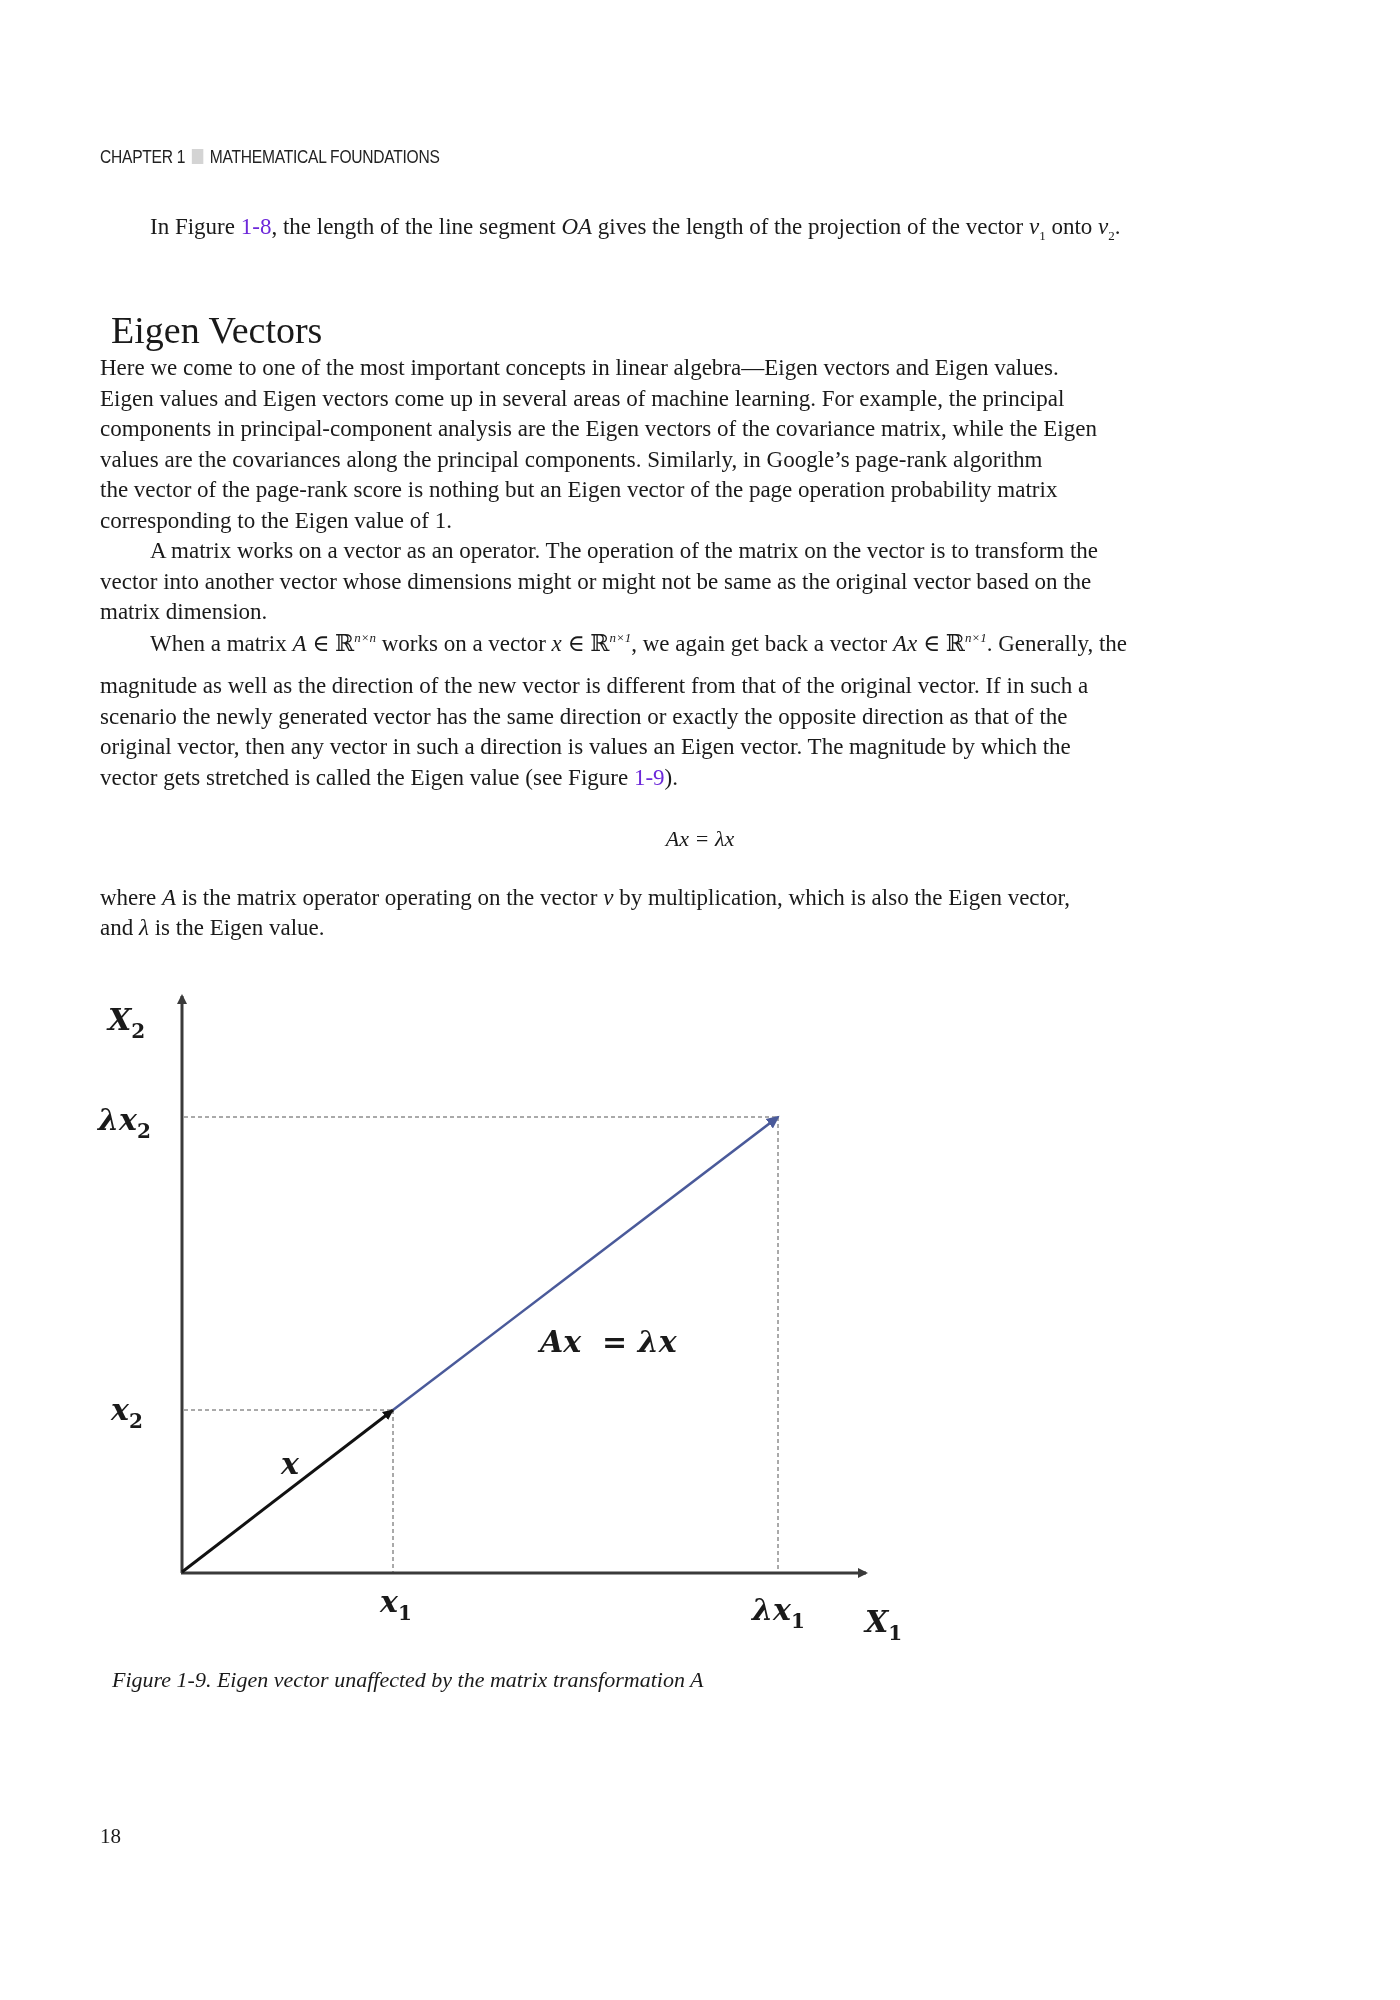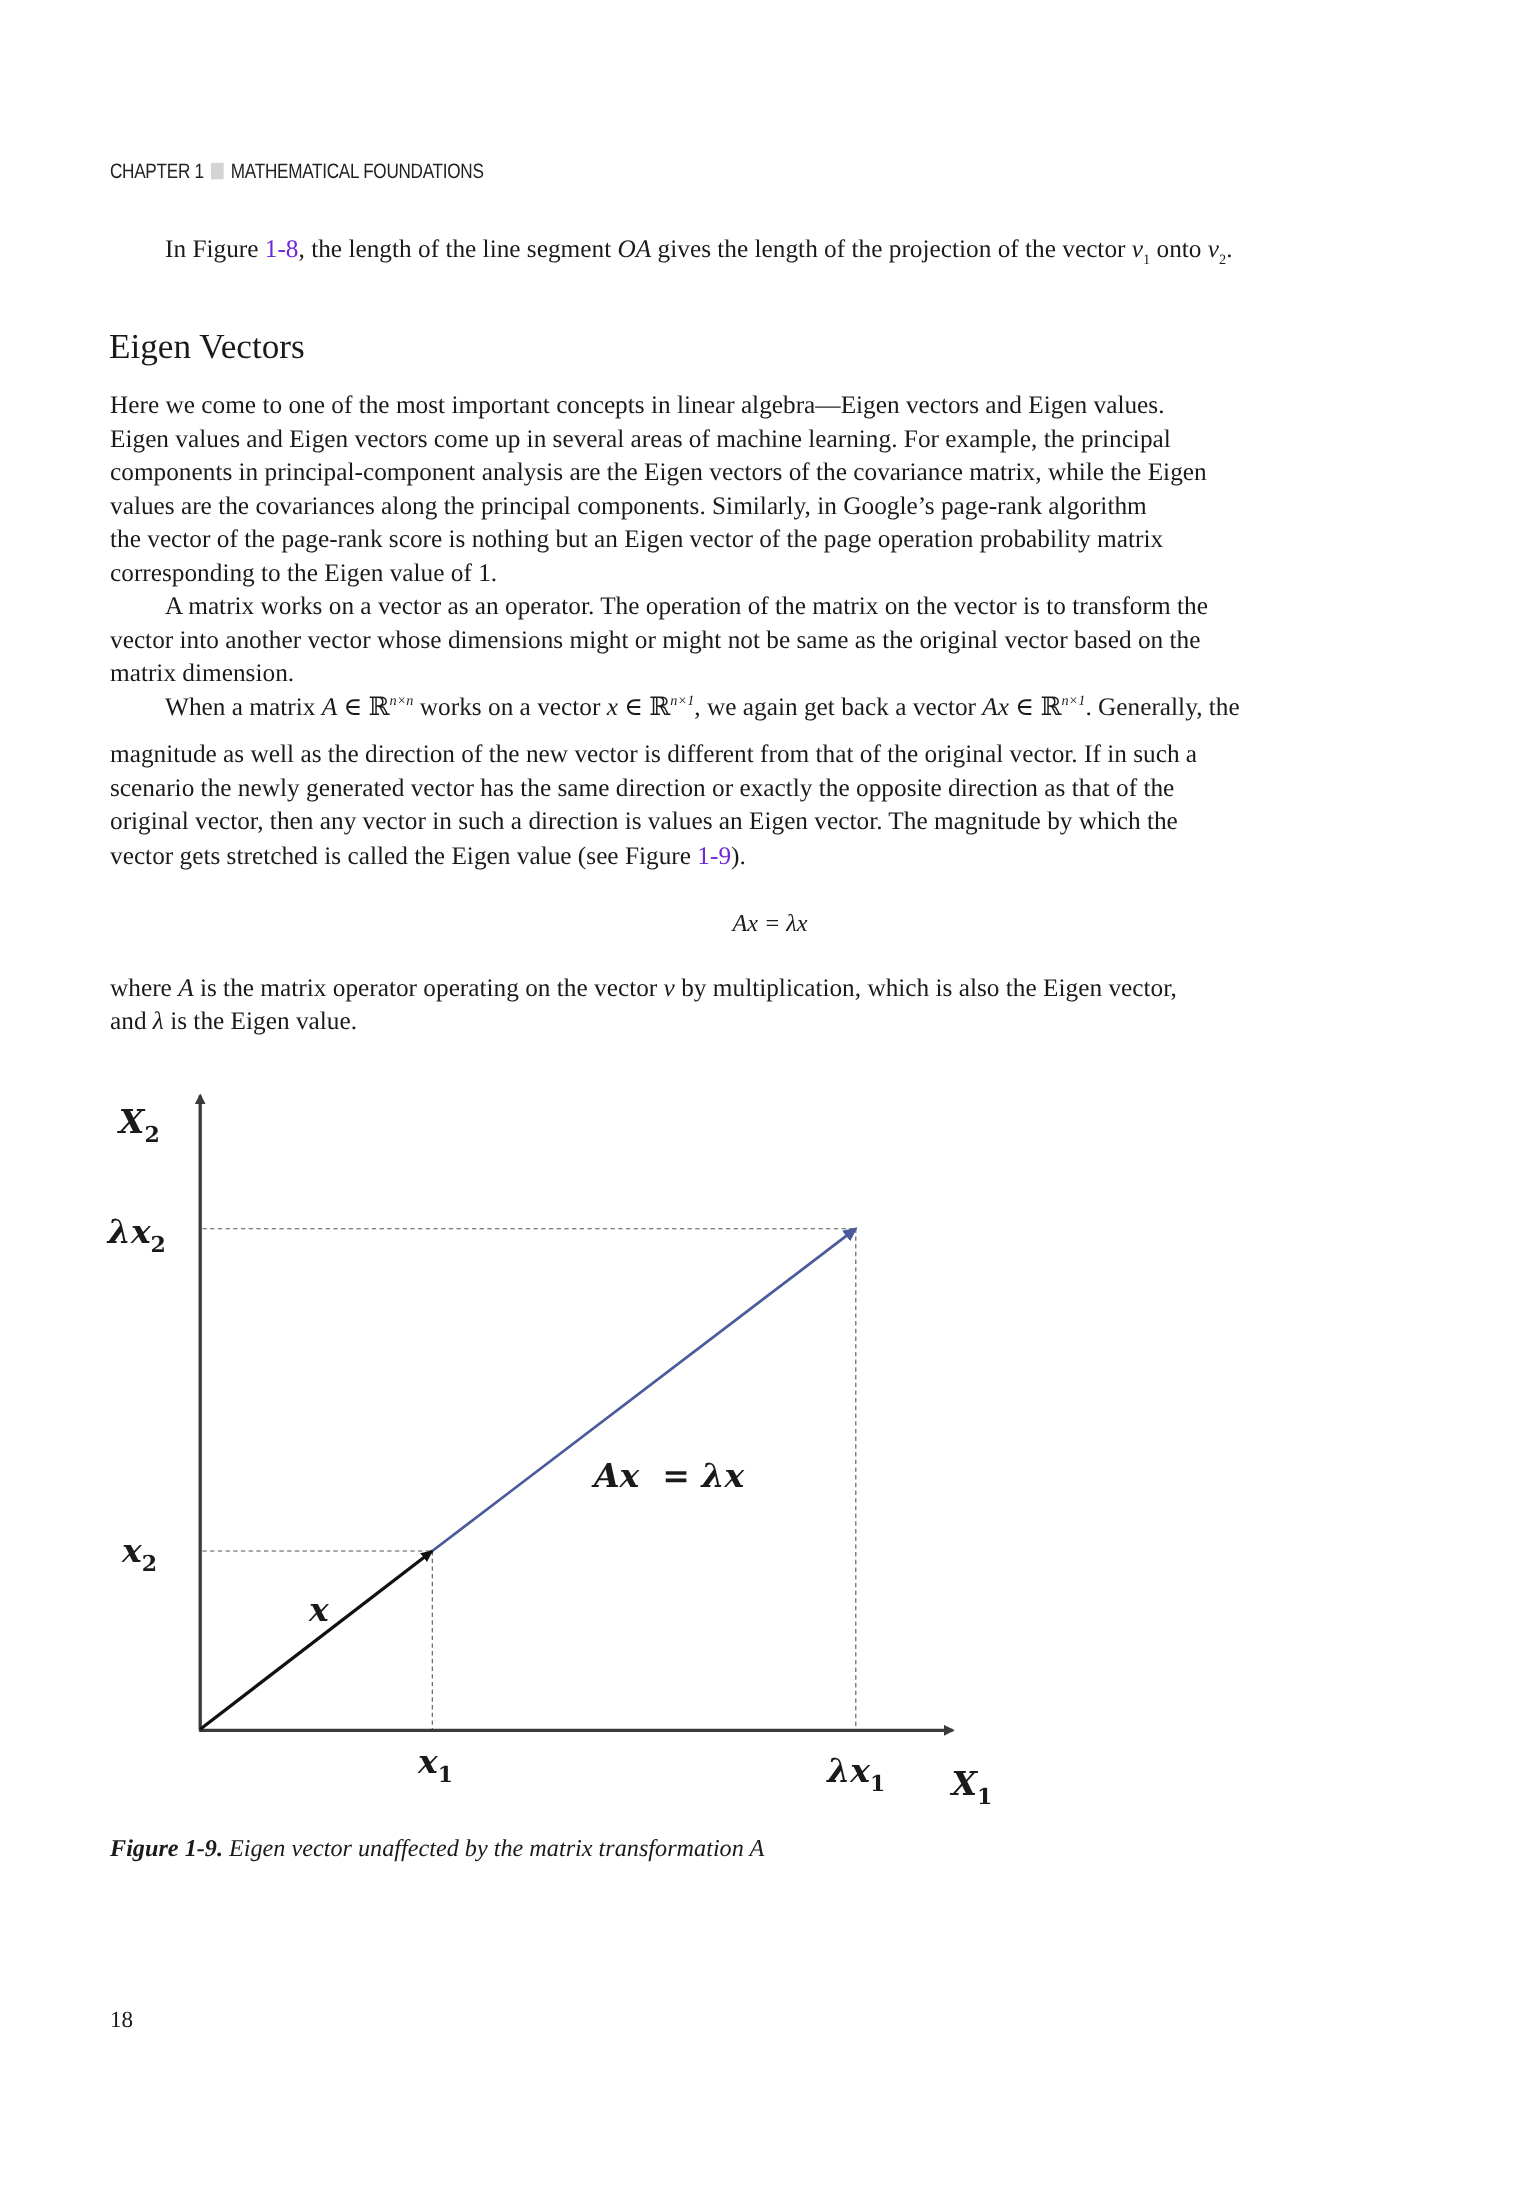--- a/index.html
+++ b/index.html
@@ -7,24 +7,24 @@
          font-family: "Liberation Serif", "DejaVu Serif", serif; color: #1a1a1a; }
   .abs { position: absolute; white-space: nowrap; }
   .chapter { left: 100px; top: 146px; font-family: "Liberation Sans", "DejaVu Sans", sans-serif;
              font-size: 19px; letter-spacing: -0.3px; transform: scaleX(0.82); transform-origin: left center; color: #222; }
   .chapter .sq { display: inline-block; width: 14px; height: 15px; background: #d4d4d4; margin: 0 8px -1px 8px; }
   .line { position: absolute; left: 100px; white-space: nowrap; font-size: 23px; }
   .indent { left: 150px; }
   .link { color: #6d28d9; }
   i.m { }
   sub, sup { font-size: 13px; line-height: 0; }
-  .heading { left: 99px; top: 296px; font-size: 32px; font-weight: normal; margin: 0; }
+  .heading { left: 99px; top: 296px; font-size: 38px; font-weight: normal; margin: 12px; }
   .eq { left: 0; width: 1400px; text-align: center; top: 826px; font-size: 22px; }
   .caption { left: 100px; top: 1667px; font-size: 22px; font-style: italic; }
-  .caption b { font-weight: bold; }
+  .caption b { font-weight: normal; margin-left: 12px; }
   .pageno { left: 100px; top: 1824px; font-size: 21px; }
   svg.fig { position: absolute; left: 0; top: 0; }
   .flabel { font-family: "DejaVu Serif", "Liberation Serif", serif; font-style: italic; font-weight: bold; fill: #1a1a1a; }
 </style>
 </head>
 <body>
 
 <div class="abs chapter">
   <span>CHAPTER 1</span><span class="sq"></span><span>MATHEMATICAL FOUNDATIONS</span>
 </div>

